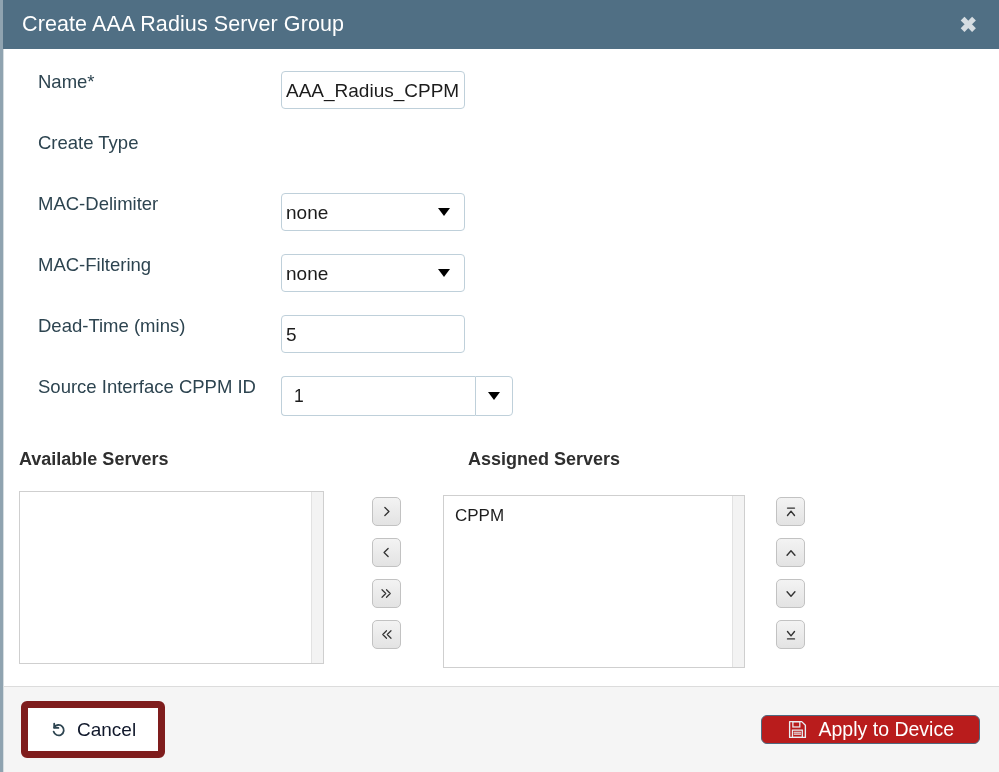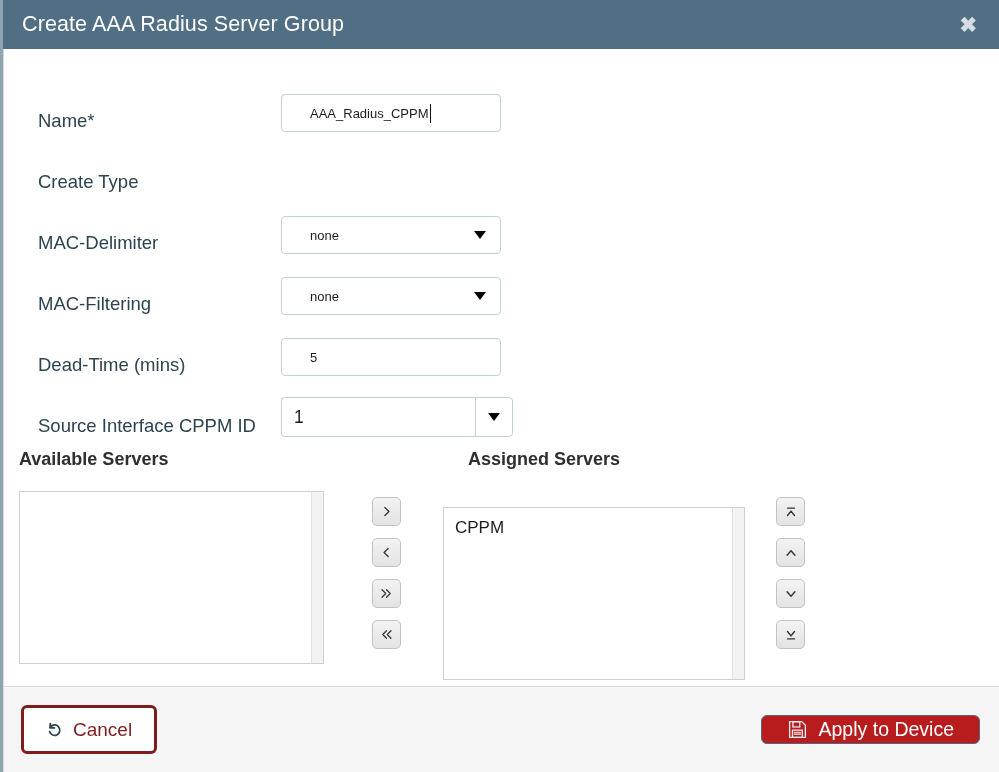--- a/index.html
+++ b/index.html
@@ -62,44 +62,44 @@
     background: #fff;
     border-left: 1px solid #d6dde0;
     box-sizing: border-box;
   }
 
   .form-rows {
     padding: 22px 0 0 0;
   }
   .form-row {
     display: flex;
-    align-items: flex-end;
+    align-items: flex-start;
     height: 61px;
   }
   .form-label {
     width: 277px;
     padding-left: 34px;
     box-sizing: border-box;
     color: #2d4450;
     font-size: 18.5px;
     white-space: nowrap;
   }
 
   .field {
     position: relative;
-    width: 220px;
+    width: 184px;
     height: 38px;
     box-sizing: border-box;
     border: 1px solid #bfd0da;
     border-radius: 4px;
     background: #ffffff;
     display: flex;
     align-items: center;
-    padding: 0 28px;
-    font-size: 13px;
+    padding: 0 4px;
+    font-size: 19px;
     color: #1c1c1c;
   }
   .field.disabled {
     background: #eceeef;
     color: #222;
   }
   .field .caret {
     position: absolute;
     right: 14px;
     top: 50%;
@@ -199,21 +199,21 @@
     top: 0; left: 0; right: 12px; bottom: 0;
     padding: 9px 0 0 11px;
   }
   .list-item {
     font-size: 17px;
     color: #1d1d1d;
     line-height: 22px;
     white-space: nowrap;
   }
   #available-listbox { left: 15px; top: 0; width: 305px; height: 173px; }
-  #assigned-listbox  { left: 439px; top: 16px; width: 302px; height: 173px; padding-left: 32px; }
+  #assigned-listbox  { left: 439px; top: 4px; width: 302px; height: 173px; padding-left: 32px; }
 
   .btn-col {
     position: absolute;
     display: flex;
     flex-direction: column;
     gap: 12px;
   }
   #transfer-buttons { left: 368px; top: 6px; }
   #reorder-buttons  { left: 772px; top: 6px; }
 
@@ -243,23 +243,23 @@
     align-items: center;
     justify-content: space-between;
     padding: 0 19px 0 17px;
     box-sizing: border-box;
   }
   .btn-cancel {
     display: inline-flex;
     align-items: center;
     gap: 9px;
     background: #ffffff;
-    border: 3px solid #7f1d1d;
+    border: 7px solid #7f1d1d;
     border-radius: 6px;
-    color: #7f1d1d;
+    color: #0f172a;
     font-size: 19px;
     padding: 12px 22px;
     cursor: pointer;
     line-height: 1;
   }
   .btn-apply {
     display: inline-flex;
     align-items: center;
     gap: 11px;
     background: #b91c1c;

